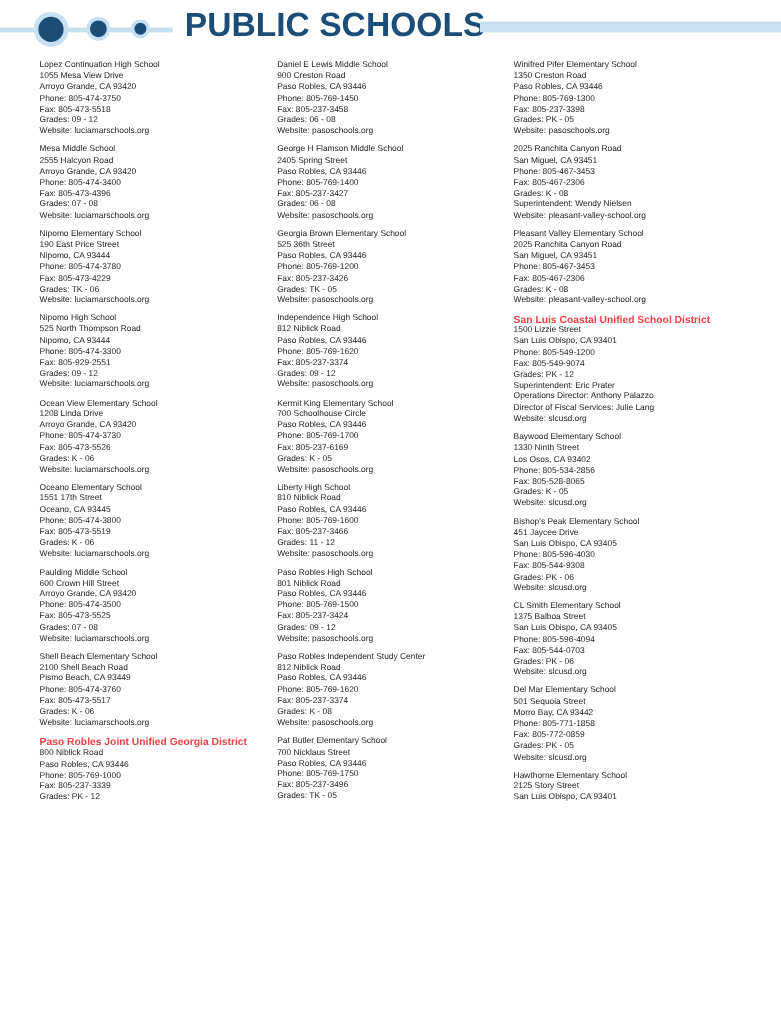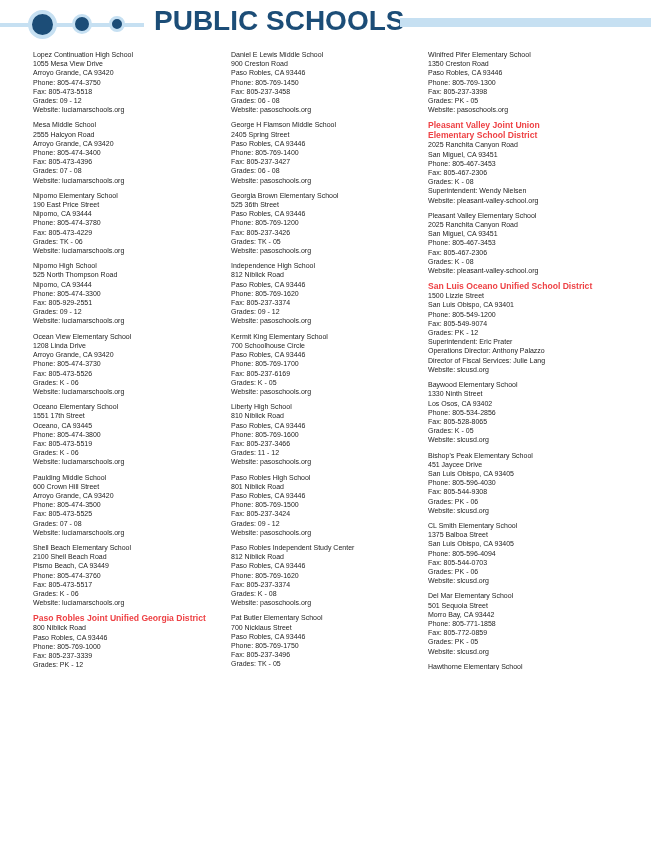--- a/index.html
+++ b/index.html
@@ -265,41 +265,39 @@
         <div class="block">
           <div class="name">Winifred Pifer Elementary School</div>
           <div class="line">1350 Creston Road</div>
           <div class="line">Paso Robles, CA 93446</div>
           <div class="line">Phone: 805-769-1300</div>
           <div class="line">Fax: 805-237-3398</div>
           <div class="line">Grades: PK - 05</div>
           <div class="line">Website: pasoschools.org</div>
         </div>
         <div class="block district">
-          <div class="name">Pleasant Valley Joint Union
-Elementary School District</div>
           <div class="line">2025 Ranchita Canyon Road</div>
           <div class="line">San Miguel, CA 93451</div>
           <div class="line">Phone: 805-467-3453</div>
           <div class="line">Fax: 805-467-2306</div>
           <div class="line">Grades: K - 08</div>
           <div class="line">Superintendent: Wendy Nielsen</div>
           <div class="line">Website: pleasant-valley-school.org</div>
         </div>
         <div class="block">
           <div class="name">Pleasant Valley Elementary School</div>
           <div class="line">2025 Ranchita Canyon Road</div>
           <div class="line">San Miguel, CA 93451</div>
           <div class="line">Phone: 805-467-3453</div>
           <div class="line">Fax: 805-467-2306</div>
           <div class="line">Grades: K - 08</div>
           <div class="line">Website: pleasant-valley-school.org</div>
         </div>
         <div class="block district">
-          <div class="name">San Luis Oceano Unified School District</div>
+          <div class="name">San Luis Coastal Unified School District</div>
           <div class="line">1500 Lizzie Street</div>
           <div class="line">San Luis Obispo, CA 93401</div>
           <div class="line">Phone: 805-549-1200</div>
           <div class="line">Fax: 805-549-9074</div>
           <div class="line">Grades: PK - 12</div>
           <div class="line">Superintendent: Eric Prater</div>
           <div class="line">Operations Director: Anthony Palazzo</div>
           <div class="line">Director of Fiscal Services: Julie Lang</div>
           <div class="line">Website: slcusd.org</div>
         </div>

